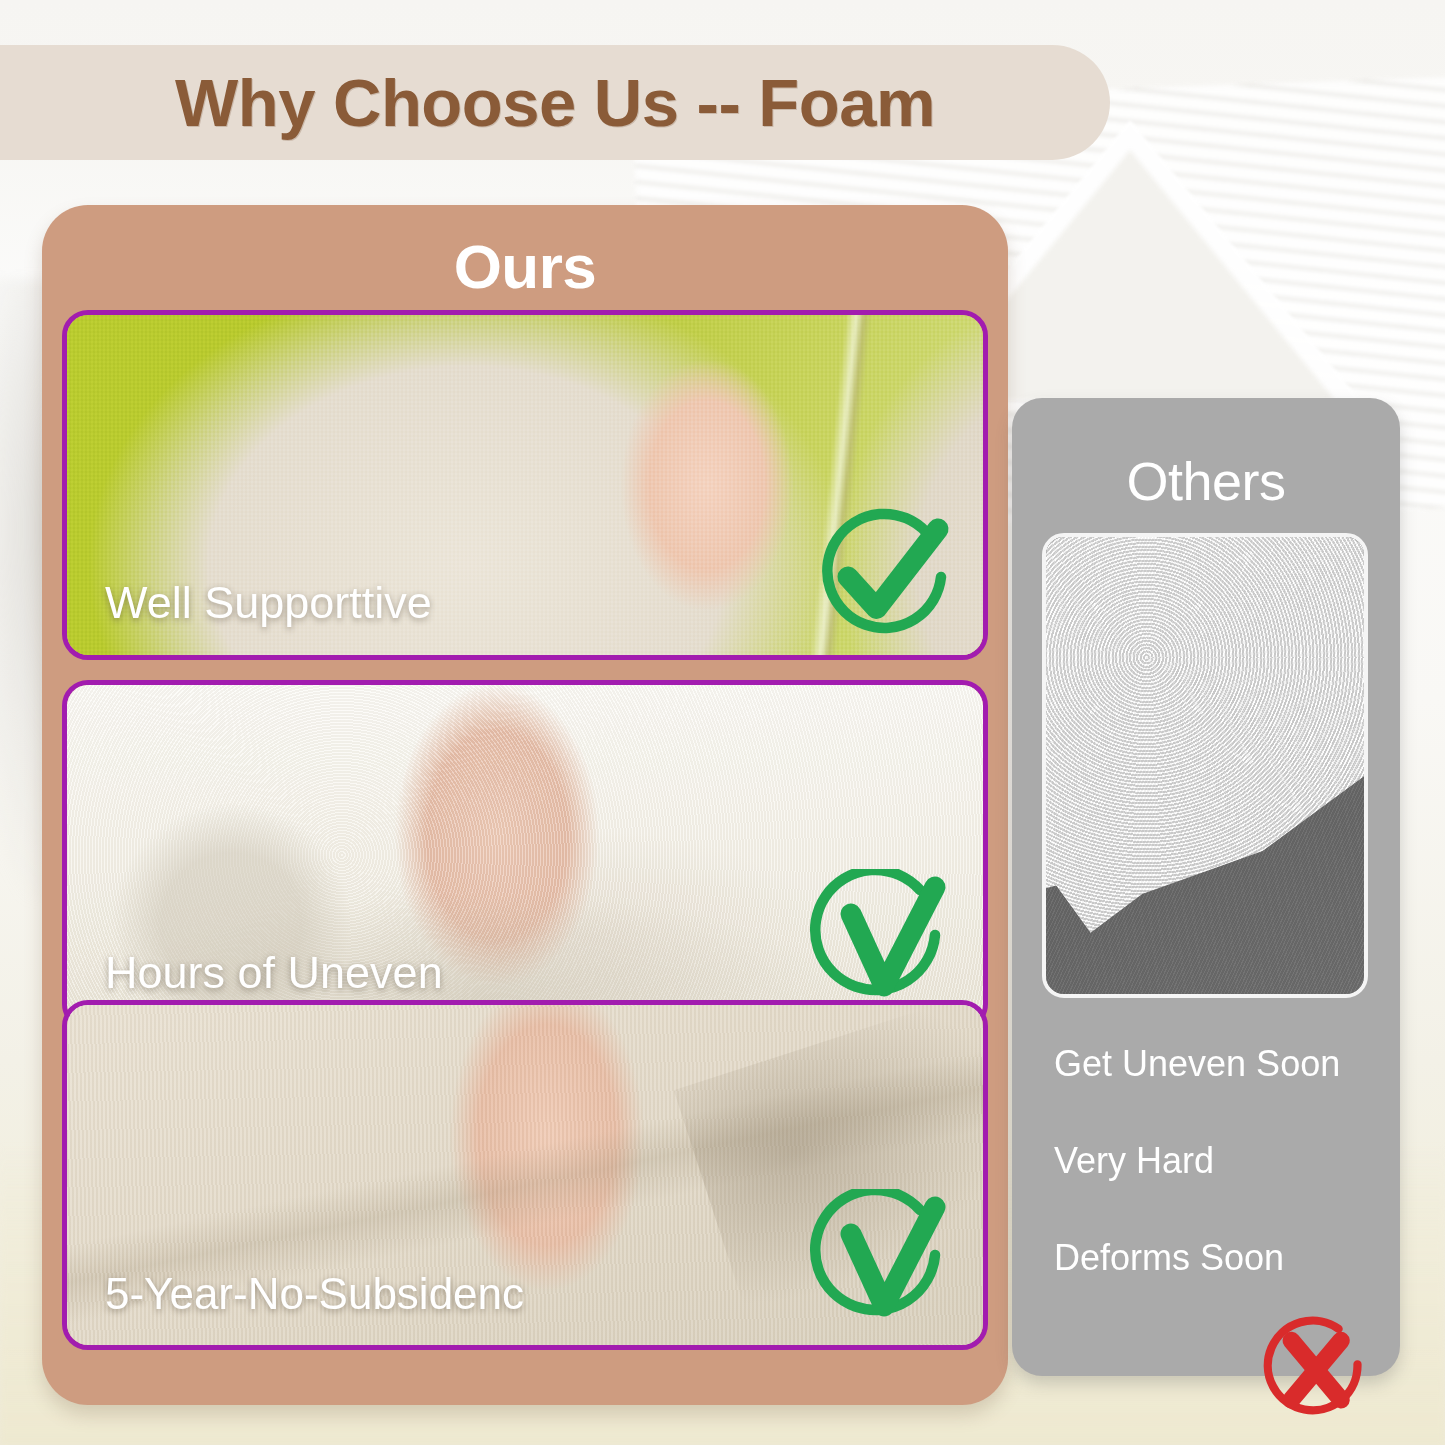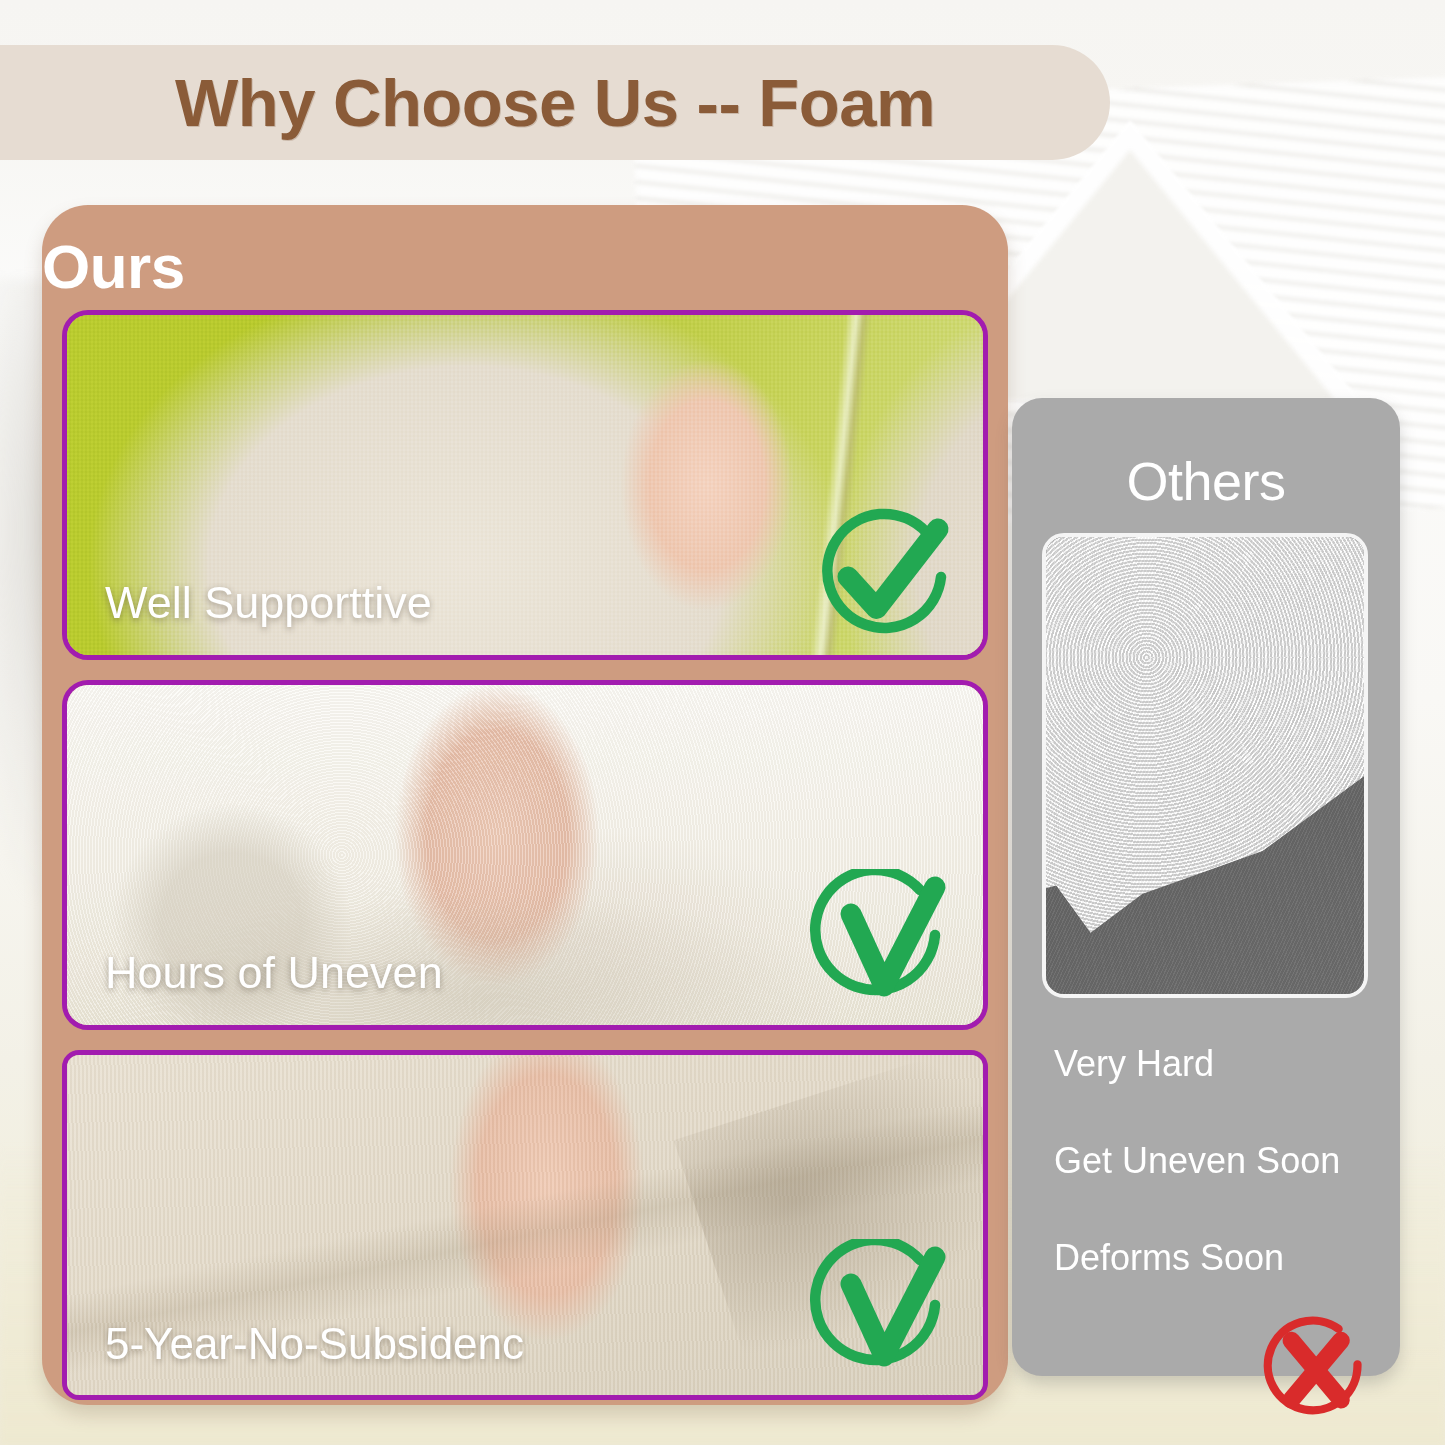--- a/index.html
+++ b/index.html
@@ -124,41 +124,41 @@
     background: #ce9c80;
     border-radius: 46px;
     box-shadow: 0 10px 18px rgba(120,90,70,.22);
     box-sizing: border-box;
   }
   .ours-title {
     position: absolute;
     top: 26px;
     left: 0;
     width: 100%;
-    text-align: left;
+    text-align: center;
     font-size: 62px;
     font-weight: bold;
     color: #ffffff;
     letter-spacing: -0.5px;
   }
 
   
   .card {
     position: absolute;
     left: 20px;
     width: 926px;
     height: 350px;
     border-radius: 26px;
     border: 5px solid #a21caf;
     box-sizing: border-box;
     overflow: hidden;
   }
   .card-1 { top: 105px; }
   .card-2 { top: 475px; }
-  .card-3 { top: 845px; border-radius: 17px; }
+  .card-3 { top: 795px; }
 
   .card-photo {
     position: absolute;
     inset: 0;
   }
 
   
   .photo-supportive {
     background:
       
@@ -409,19 +409,19 @@
 
     <div class="x-wrap">
       <svg viewBox="0 0 100 100">
         <path d="M70 16 A38 38 0 1 0 86 46" fill="none" stroke="#d92b2b" stroke-width="7" stroke-linecap="round"></path>
         <path d="M30 26 L72 76" fill="none" stroke="#d92b2b" stroke-width="15" stroke-linecap="round"></path>
         <path d="M72 26 L30 76" fill="none" stroke="#d92b2b" stroke-width="15" stroke-linecap="round"></path>
       </svg>
     </div>
 
     <div class="others-list">
+      <div class="others-item">Get Uneven Soon</div>
       <div class="others-item">Very Hard</div>
-      <div class="others-item">Get Uneven Soon</div>
       <div class="others-item">Deforms Soon</div>
     </div>
   </div>
 
 </div>
 
 </body></html>

